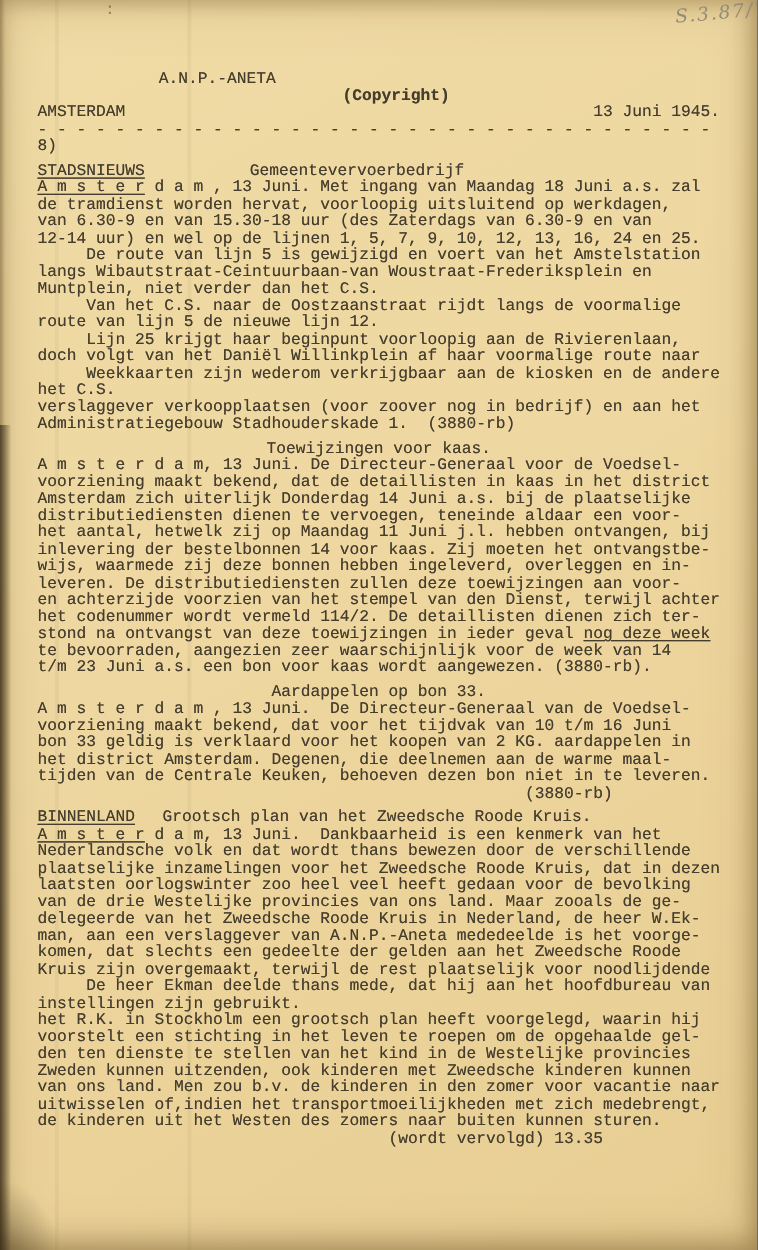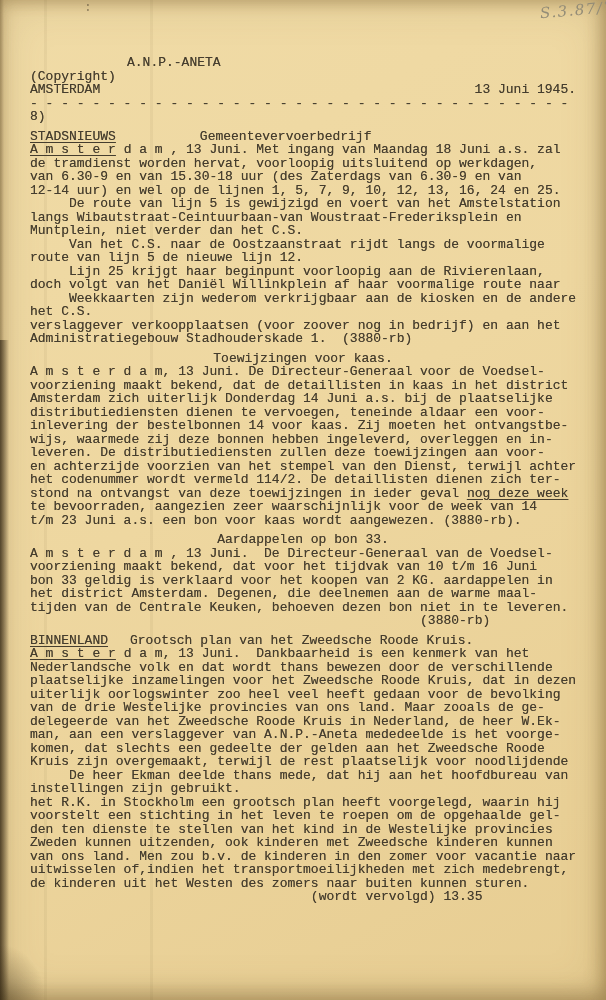--- a/index.html
+++ b/index.html
@@ -17,21 +17,21 @@
                inset -7px 0 16px rgba(125,95,45,.22),
                inset 0 -9px 18px rgba(105,80,40,.28),
                inset 0 6px 12px rgba(125,95,45,.15);
   }
   .page *{text-shadow:0 0 .5px rgba(62,52,36,.65);}
   .content{position:absolute;left:30px;top:56px;width:546px;}
   .tline{white-space:pre;height:13.5px;}
   .u{text-decoration:underline;text-underline-offset:2px;text-decoration-thickness:1px;}
   .center{text-align:center;}
   .agency{margin-left:97px;}
-  .copyright{}
+  .copyright{margin-left:244px;font-weight:bold;}
   .cityrow{display:flex;justify-content:space-between;}
   .divider{letter-spacing:0;}
   .sec{margin-top:6px;}
   .sec-0 .gap{display:inline-block;width:84px;}
   .sec-3 .gap{display:inline-block;width:22px;}
   .corner-note{
     position:absolute;top:4px;right:-9px;
     font-family:"DejaVu Serif",serif;font-style:italic;
     font-size:15px;letter-spacing:1.5px;color:#938c77;
     transform:rotate(-5deg);text-shadow:none;
@@ -89,20 +89,21 @@
           <div class="tline">het C.S.</div>
           <div class="tline">verslaggever verkoopplaatsen (voor zoover nog in bedrijf) en aan het</div>
           <div class="tline">Administratiegebouw Stadhouderskade 1.  (3880-rb)</div>
         </section>
         <section class="sec sec-1">
           <div class="tline center"><span>Toewijzingen voor kaas.</span></div>
           <div class="tline">A m s t e r d a m, 13 Juni. De Directeur-Generaal voor de Voedsel-</div>
           <div class="tline">voorziening maakt bekend, dat de detaillisten in kaas in het district</div>
           <div class="tline">Amsterdam zich uiterlijk Donderdag 14 Juni a.s. bij de plaatselijke</div>
           <div class="tline">distributiediensten dienen te vervoegen, teneinde aldaar een voor-</div>
+          <div class="tline">het aantal, hetwelk zij op Maandag 11 Juni j.l. hebben ontvangen, bij</div>
           <div class="tline">inlevering der bestelbonnen 14 voor kaas. Zij moeten het ontvangstbe-</div>
           <div class="tline">wijs, waarmede zij deze bonnen hebben ingeleverd, overleggen en in-</div>
           <div class="tline">leveren. De distributiediensten zullen deze toewijzingen aan voor-</div>
           <div class="tline">en achterzijde voorzien van het stempel van den Dienst, terwijl achter</div>
           <div class="tline">het codenummer wordt vermeld 114/2. De detaillisten dienen zich ter-</div>
           <div class="tline"><span>stond na ontvangst van deze toewijzingen in ieder geval </span><span class="u">nog deze week</span></div>
           <div class="tline">te bevoorraden, aangezien zeer waarschijnlijk voor de week van 14</div>
           <div class="tline">t/m 23 Juni a.s. een bon voor kaas wordt aangewezen. (3880-rb).</div>
         </section>
         <section class="sec sec-2">
@@ -112,21 +113,21 @@
           <div class="tline">bon 33 geldig is verklaard voor het koopen van 2 KG. aardappelen in</div>
           <div class="tline">het district Amsterdam. Degenen, die deelnemen aan de warme maal-</div>
           <div class="tline">tijden van de Centrale Keuken, behoeven dezen bon niet in te leveren.</div>
           <div class="tline">                                                  (3880-rb)</div>
         </section>
         <section class="sec sec-3">
           <div class="tline"><span class="u">BINNENLAND</span><span class="gap"></span><span>Grootsch plan van het Zweedsche Roode Kruis.</span></div>
           <div class="tline"><span class="u">A m s t e r</span><span> d a m, 13 Juni.  Dankbaarheid is een kenmerk van het</span></div>
           <div class="tline">Nederlandsche volk en dat wordt thans bewezen door de verschillende</div>
           <div class="tline">plaatselijke inzamelingen voor het Zweedsche Roode Kruis, dat in dezen</div>
-          <div class="tline">uiterlijk oorlogswinter zoo heel veel heeft gedaan voor de bevolking</div>
+          <div class="tline">laatsten oorlogswinter zoo heel veel heeft gedaan voor de bevolking</div>
           <div class="tline">van de drie Westelijke provincies van ons land. Maar zooals de ge-</div>
           <div class="tline">delegeerde van het Zweedsche Roode Kruis in Nederland, de heer W.Ek-</div>
           <div class="tline">man, aan een verslaggever van A.N.P.-Aneta mededeelde is het voorge-</div>
           <div class="tline">komen, dat slechts een gedeelte der gelden aan het Zweedsche Roode</div>
           <div class="tline">Kruis zijn overgemaakt, terwijl de rest plaatselijk voor noodlijdende</div>
           <div class="tline">     De heer Ekman deelde thans mede, dat hij aan het hoofdbureau van</div>
           <div class="tline">instellingen zijn gebruikt.</div>
           <div class="tline">het R.K. in Stockholm een grootsch plan heeft voorgelegd, waarin hij</div>
           <div class="tline">voorstelt een stichting in het leven te roepen om de opgehaalde gel-</div>
           <div class="tline">den ten dienste te stellen van het kind in de Westelijke provincies</div>

